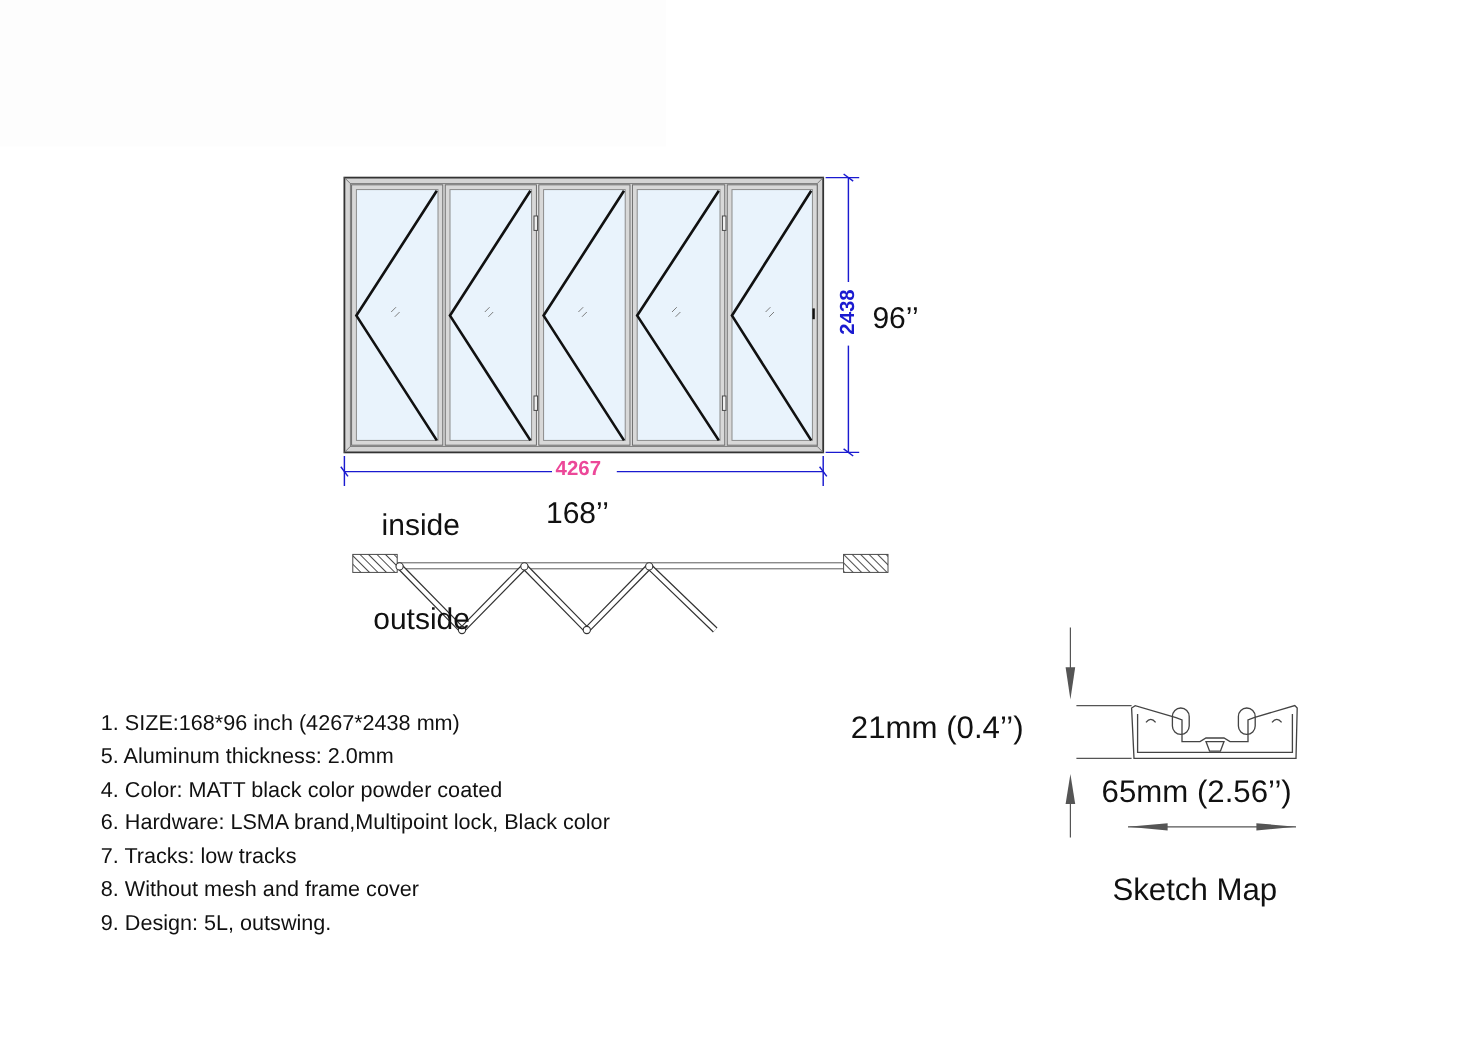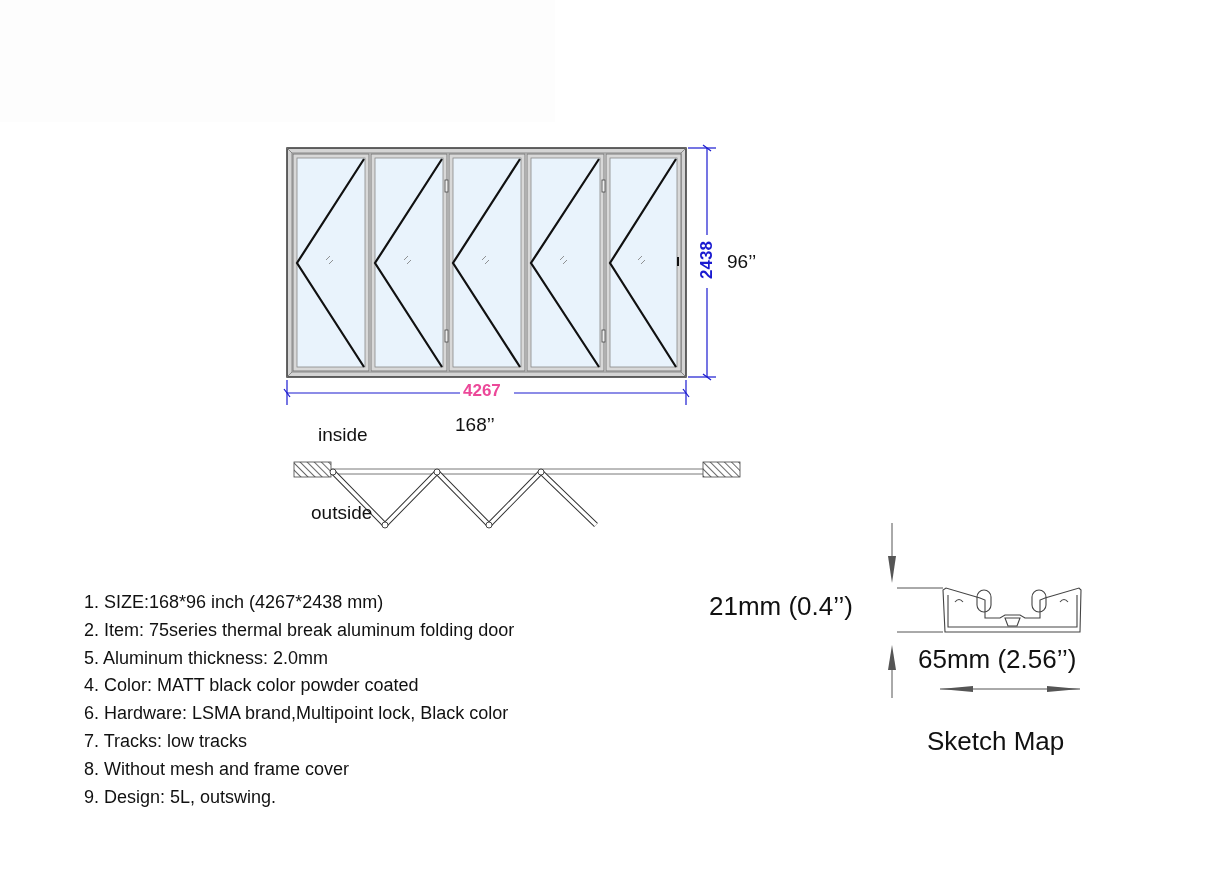--- a/index.html
+++ b/index.html
@@ -1,20 +1,20 @@
 <!DOCTYPE html>
 <html><head>
 <meta charset="utf-8">
 <style>
   html, body { margin:0; padding:0; background:#ffffff; }
   body { width:1214px; height:870px; position:relative; overflow:hidden; font-family:"Liberation Sans", sans-serif; color:#111; }
   .faint-box { position:absolute; left:0; top:0; width:555px; height:122px; background:#fdfdfd; }
   svg.drawing { position:absolute; left:0; top:0; }
   .lbl { position:absolute; white-space:nowrap; color:#111; }
-  .big { font-size:19px; }
+  .big { font-size:25px; }
   .spec-list { position:absolute; left:72px; top:577px; margin:12px; padding:0; list-style:none; font-size:18px; line-height:27.8px; }
   .spec-list li { white-space:nowrap; }
 </style>
 </head>
 <body>
 
 <div class="faint-box"></div>
 
 <svg class="drawing" width="1214" height="870" viewBox="0 0 1214 870">
   <defs>
@@ -134,21 +134,20 @@
 <div class="lbl" style="left:463px; top:381px; font-size:17px; font-weight:bold; color:#ec4899;">4267</div>
 <div class="lbl" style="left:680px; top:250px; font-size:17px; font-weight:bold; color:#1a1ad0; transform:rotate(-90deg); transform-origin:center; width:54px; text-align:center;">2438</div>
 <div class="lbl big" style="left:727px; top:251px;">96’’</div>
 <div class="lbl big" style="left:455px; top:414px;">168’’</div>
 
 <div class="lbl big" style="left:318px; top:424px;">inside</div>
 <div class="lbl big" style="left:263px; top:502px;margin-left:48px;">outside</div>
 
 <ul class="spec-list">
   <li>1. SIZE:168*96 inch (4267*2438 mm)</li>
-  <li>2. Item: 75series thermal break aluminum folding door</li>
   <li>5. Aluminum thickness: 2.0mm</li>
   <li>4. Color: MATT black color powder coated</li>
   <li>6. Hardware: LSMA brand,Multipoint lock, Black color</li>
   <li>7. Tracks: low tracks</li>
   <li>8. Without mesh and frame cover</li>
   <li>9. Design: 5L, outswing.</li>
 </ul>
 
 <div class="lbl big" style="left:709px; top:591px; font-size:26px;">21mm (0.4’’)</div>
 <div class="lbl big" style="left:918px; top:644px; font-size:26px;">65mm (2.56’’)</div>

